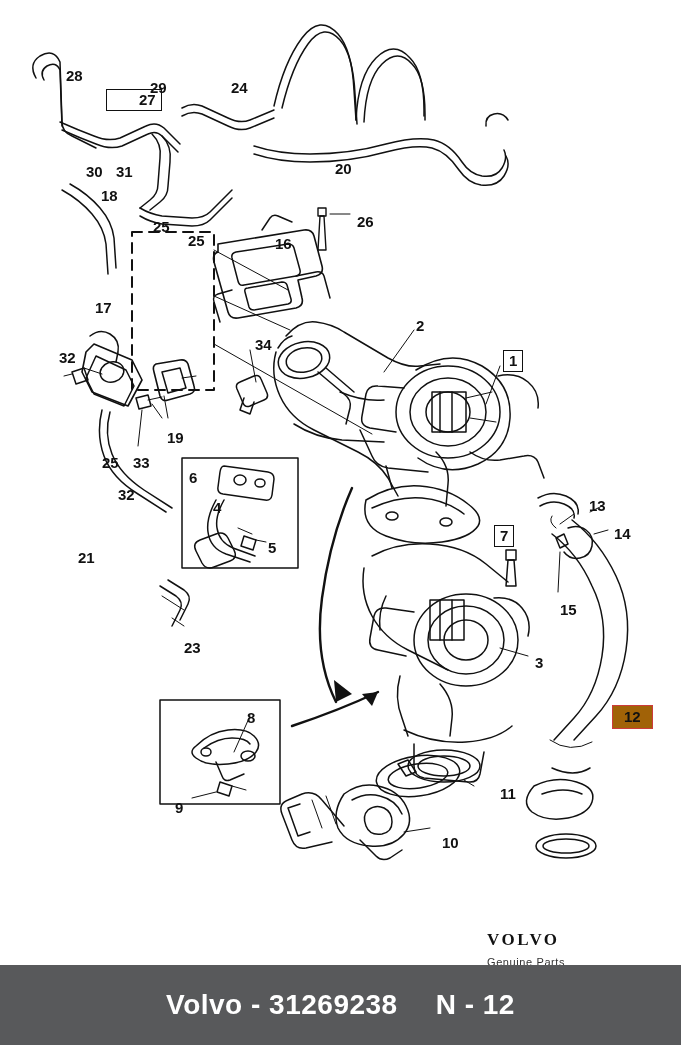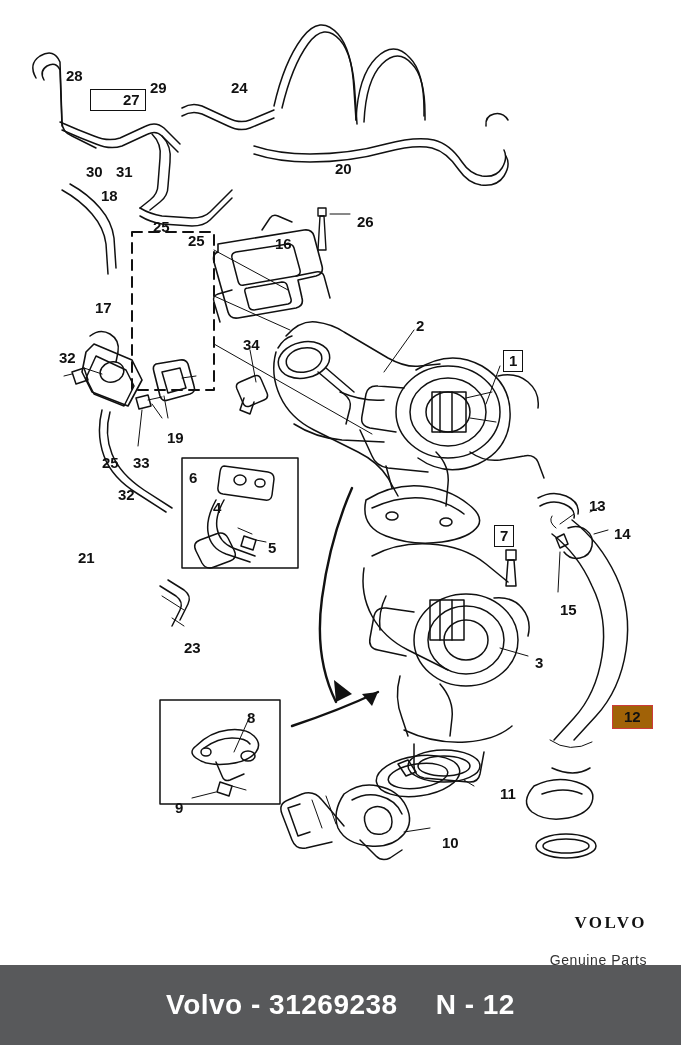--- a/index.html
+++ b/index.html
@@ -50,35 +50,35 @@
     background: #a16207;
     border: 1.4px solid #cc3b3b;
     padding: 3px 11px 4px 11px;
     color: #111111;
   }
   
   #logo-block {
     position: absolute;
     right: 34px;
     bottom: 58px;
-    text-align: right;
+    text-align: left;
     width: 160px;
   }
   #logo-word {
     font-family: "Liberation Serif", serif;
     font-size: 17px;
     font-weight: 700;
     letter-spacing: 2.5px;
     color: #111111;
   }
   #logo-sub {
-    font-size: 14px;
+    font-size: 11px;
     letter-spacing: 0.6px;
     color: #333333;
-    margin-top: 19px;
+    margin-top: 6px;
   }
   #logo-code {
     font-size: 11.5px;
     letter-spacing: 0.4px;
     color: #222222;
     margin-top: 7px;
   }
   
   #footer {
     position: absolute;
@@ -295,34 +295,34 @@
         <path d="M326 796 l10 28" stroke-width="1"></path>
         <path d="M360 840 l16 16 q6 6 14 2 l12 -8"></path>
         <path d="M404 832 L430 828" stroke-width="1"></path>
 
       </g>
     </svg>
   </div>
 
   <div id="callout-layer">
       <div class="callout" style="left: 66px; top: 68px;">28</div>
-      <div class="callout boxed" style="left: 90px; top: 89px; padding-left: 32px;">27</div>
+      <div class="callout boxed" style="left: 106px; top: 89px; padding-left: 32px;">27</div>
       <div class="callout" style="left: 150px; top: 80px;">29</div>
       <div class="callout" style="left: 231px; top: 80px;">24</div>
       <div class="callout" style="left: 335px; top: 161px;">20</div>
       <div class="callout" style="left: 86px; top: 164px;">30</div>
       <div class="callout" style="left: 116px; top: 164px;">31</div>
       <div class="callout" style="left: 101px; top: 188px;">18</div>
       <div class="callout" style="left: 275px; top: 198px; margin-top: 38px;">16</div>
       <div class="callout" style="left: 357px; top: 214px;">26</div>
       <div class="callout" style="left: 153px; top: 219px;">25</div>
       <div class="callout" style="left: 188px; top: 233px;">25</div>
       <div class="callout" style="left: 416px; top: 318px;">2</div>
       <div class="callout boxed" style="left: 503px; top: 350px;">1</div>
-      <div class="callout" style="left: 243px; top: 337px; text-align: right;">34</div>
+      <div class="callout" style="left: 255px; top: 337px; text-align: right;">34</div>
       <div class="callout" style="left: 95px; top: 300px;">17</div>
       <div class="callout" style="left: 59px; top: 350px;">32</div>
       <div class="callout" style="left: 167px; top: 430px;">19</div>
       <div class="callout" style="left: 102px; top: 455px;">25</div>
       <div class="callout" style="left: 133px; top: 455px;">33</div>
       <div class="callout" style="left: 189px; top: 470px;">6</div>
       <div class="callout" style="left: 213px; top: 500px;">4</div>
       <div class="callout" style="left: 268px; top: 540px;">5</div>
       <div class="callout" style="left: 589px; top: 498px;">13</div>
       <div class="callout" style="left: 614px; top: 526px;">14</div>

